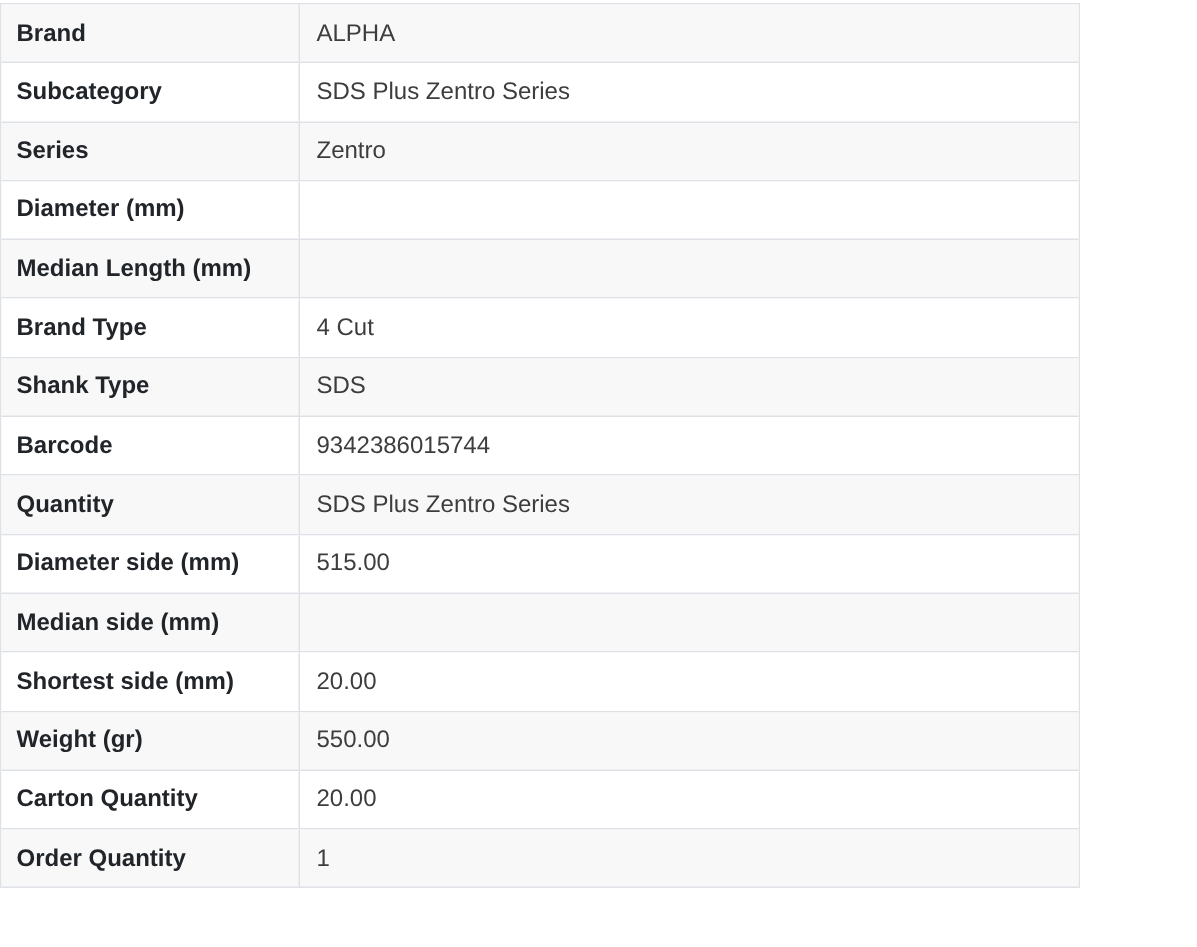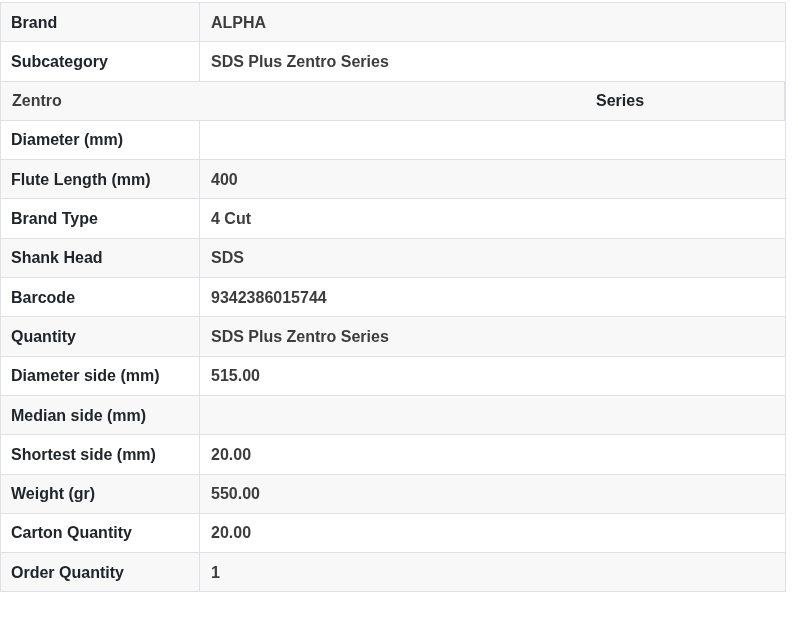--- a/index.html
+++ b/index.html
@@ -13,21 +13,21 @@
   html,body{
     margin:0; padding:0;
     width:798px; height:631px;
     background:#ffffff;
     overflow:hidden;
     font-family:"Liberation Sans", sans-serif;
   }
   .spec-table{
     position:absolute;
     top:2px; left:0;
-    width:786px;
+    width:720px;
     border-top:1px solid var(--border);
     border-left:1px solid var(--border);
     border-right:1px solid var(--border);
     background:var(--row-bg);
   }
   .spec-row{
     display:flex;
     height:39.3px;
     border-bottom:1px solid var(--border);
     background:var(--row-bg);
@@ -47,60 +47,59 @@
     flex:0 0 199px;
     width:199px;
     border-right:1px solid var(--border);
     padding-left:10px;
     font-weight:700;
     color:var(--label-text);
   }
   .cell.value{
     flex:1 1 auto;
     padding-left:11px;
-    font-weight:700;
+    font-weight:400;
     color:var(--value-text);
   }
 </style>
 </head>
 <body>
 
 <div class="spec-table">
   <div class="spec-row">
     <div class="cell label">Brand</div>
     <div class="cell value">ALPHA</div>
   </div>
 
   <div class="spec-row">
     <div class="cell label">Subcategory</div>
     <div class="cell value">SDS Plus Zentro Series</div>
   </div>
 
   <div class="spec-row">
+    <div class="cell label">Series</div>
     <div class="cell value">Zentro</div>
-    <div class="cell label">Series</div>
   </div>
 
   <div class="spec-row">
     <div class="cell label">Diameter (mm)</div>
   </div>
 
   <div class="spec-row">
-    <div class="cell label">Flute Length (mm)</div>
-    <div class="cell value">400</div>
+    <div class="cell label">Median Length (mm)</div>
   </div>
 
   <div class="spec-row">
     <div class="cell label">Brand Type</div>
     <div class="cell value">4 Cut</div>
   </div>
 
 
   <div class="spec-row">
-    <div class="cell label">Shank Head</div>
+    <div class="cell label">Shank Type</div>
     <div class="cell value">SDS</div>
   </div>
 
   <div class="spec-row">
     <div class="cell label">Barcode</div>
     <div class="cell value">9342386015744</div>
   </div>
 
   <div class="spec-row">
     <div class="cell label">Quantity</div>

